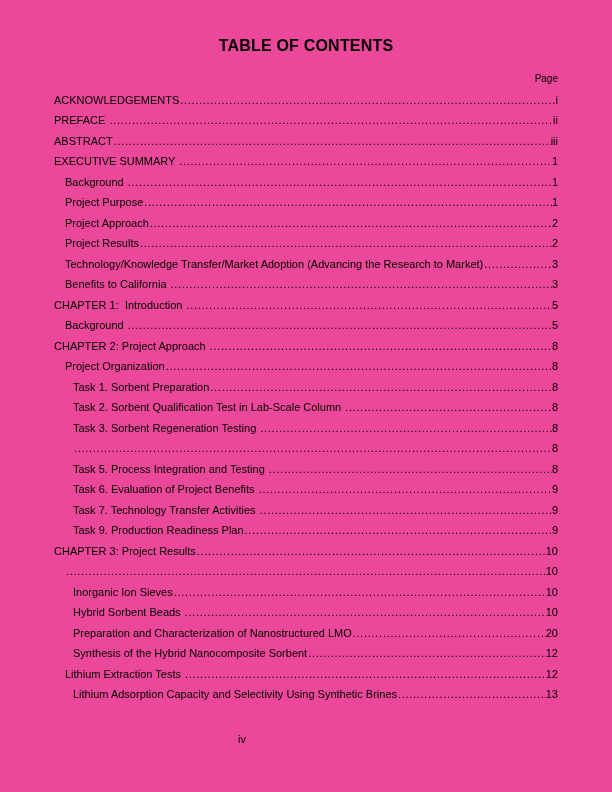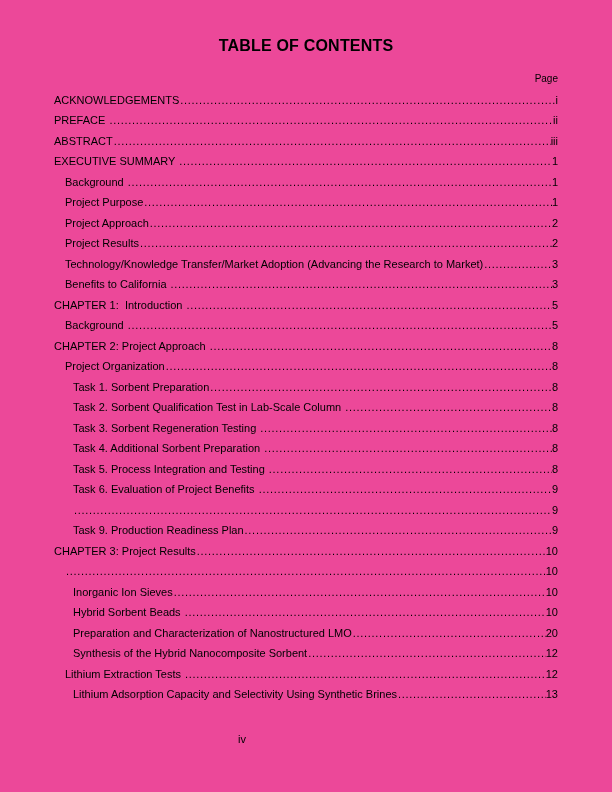--- a/index.html
+++ b/index.html
@@ -170,38 +170,38 @@
     <span class="toc-page">8</span>
   </div>
 
   <div class="toc-row level-2">
     <span class="toc-label">Task 3. Sorbent Regeneration Testing </span>
     <span class="toc-dots"></span>
     <span class="toc-page">8</span>
   </div>
 
   <div class="toc-row level-2">
-    <span class="toc-label">Task 4. Additional Sorbent Preparation </span>
     <span class="toc-dots"></span>
     <span class="toc-page">8</span>
   </div>
 
   <div class="toc-row level-2">
     <span class="toc-label">Task 5. Process Integration and Testing </span>
     <span class="toc-dots"></span>
     <span class="toc-page">8</span>
   </div>
 
   <div class="toc-row level-2">
     <span class="toc-label">Task 6. Evaluation of Project Benefits </span>
     <span class="toc-dots"></span>
     <span class="toc-page">9</span>
   </div>
 
   <div class="toc-row level-2">
+    <span class="toc-label">Task 7. Technology Transfer Activities </span>
     <span class="toc-dots"></span>
     <span class="toc-page">9</span>
   </div>
 
   <div class="toc-row level-2">
     <span class="toc-label">Task 9. Production Readiness Plan</span>
     <span class="toc-dots"></span>
     <span class="toc-page">9</span>
   </div>
 

